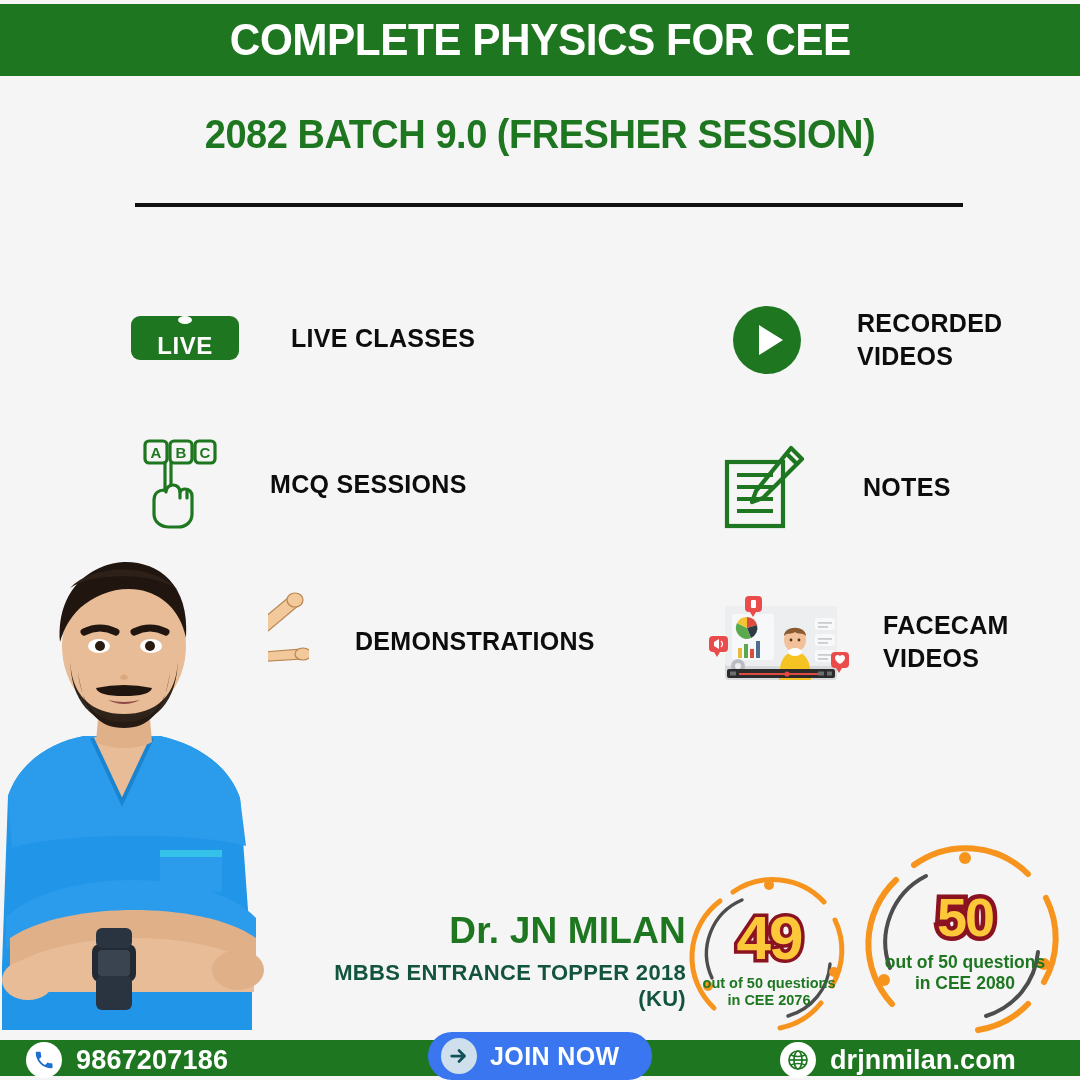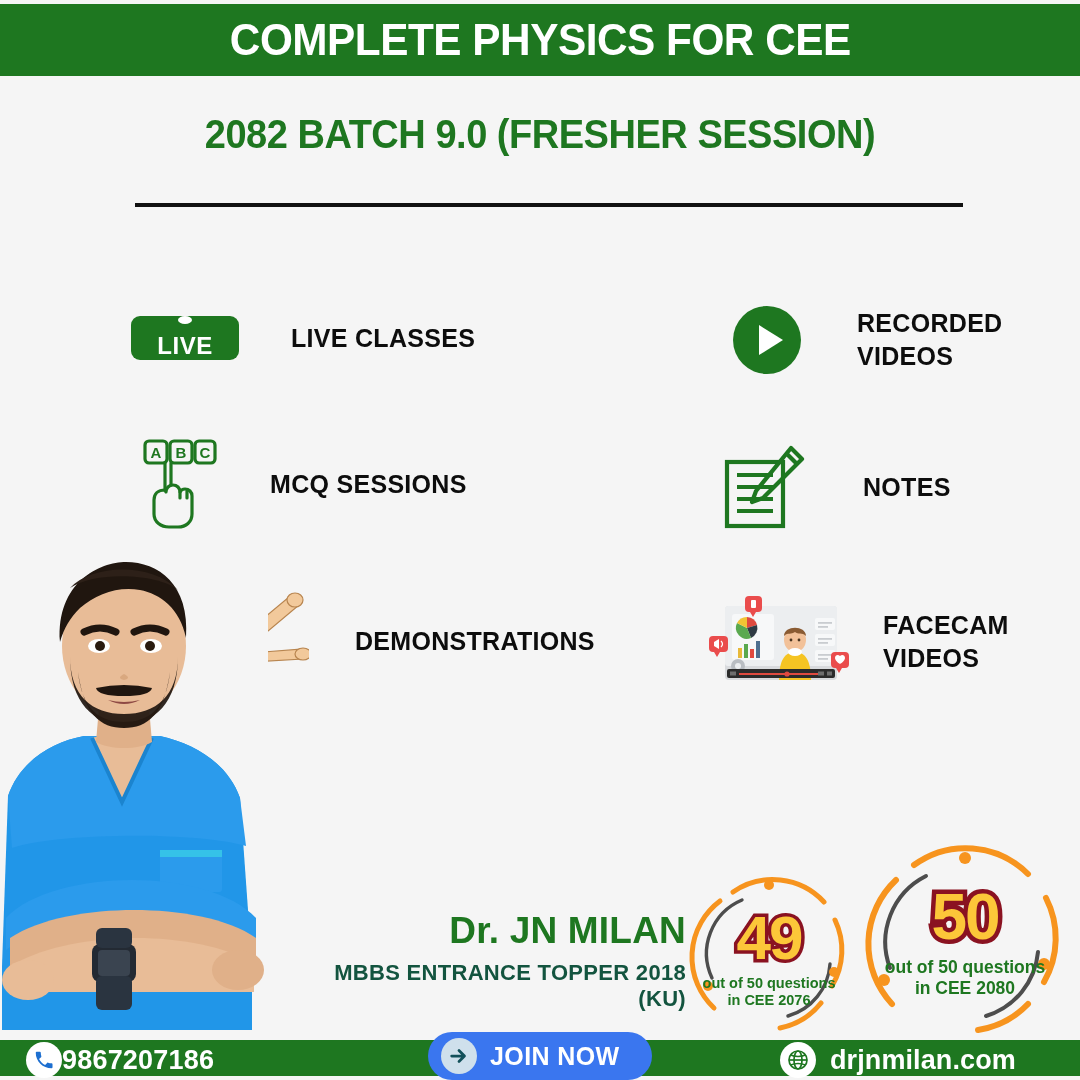--- a/index.html
+++ b/index.html
@@ -186,21 +186,21 @@
   .num-49 {
     font-size: 62px;
     font-weight: bold;
     color: #fcc739;
     -webkit-text-stroke: 7px #8a1221;
     paint-order: stroke fill;
     letter-spacing: -2px;
     line-height: 1;
   }
   .num-50 {
-    font-size: 64px;
+    font-size: 54px;
     font-weight: bold;
     color: #fcc739;
     -webkit-text-stroke: 9px #8a1221;
     paint-order: stroke fill;
     letter-spacing: -2px;
     line-height: 1;
   }
   .badge-cap {
     color: #1e7720;
     font-weight: bold;
@@ -215,20 +215,21 @@
     position: absolute;
     left: 0; top: 1040px;
     width: 1080px; height: 36px;
     background: #1e7720;
   }
   #phone-group {
     position: absolute;
     left: 26px; top: 1042px;
     display: flex;
     align-items: center;
+    gap: 14px;
   }
   .circle-icon {
     width: 36px; height: 36px;
     border-radius: 50%;
     background: #ffffff;
     display: flex;
     align-items: center;
     justify-content: center;
   }
   #phone-text {

